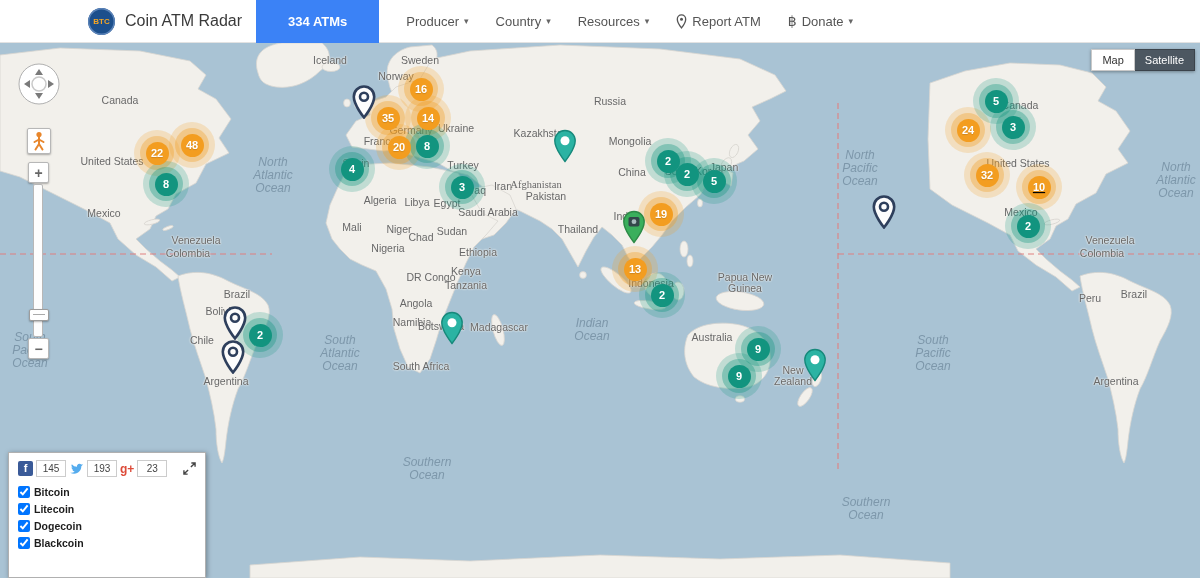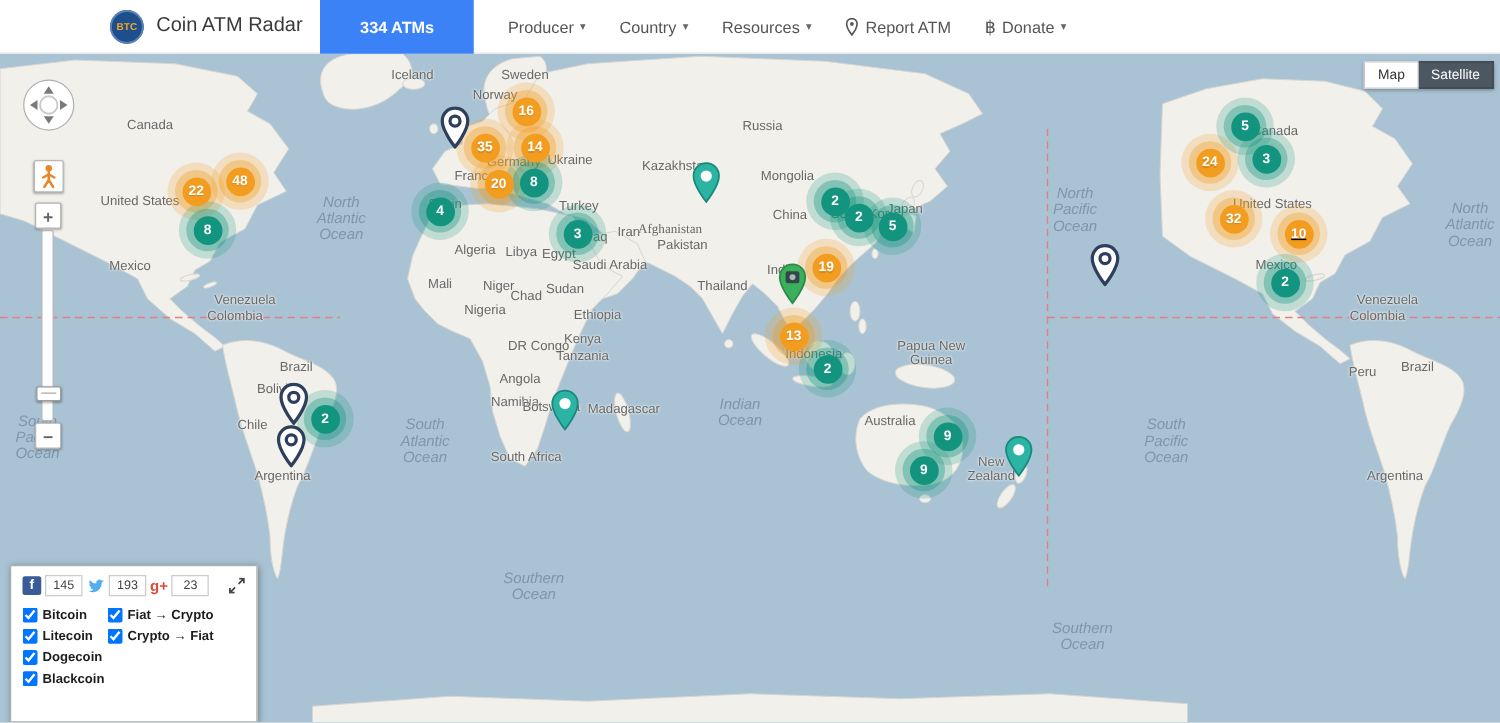--- a/index.html
+++ b/index.html
@@ -469,27 +469,17 @@
             </label>
             <label class="filter-row">
               <input type="checkbox" checked="" style="">
               <span>Dogecoin</span>
             </label>
             <label class="filter-row">
               <input type="checkbox" checked="" style="">
               <span>Blackcoin</span>
             </label>
           </div>
-        <div class="col" id="direction-filters">
-            <label class="filter-row">
-              <input type="checkbox" checked="" style="">
-              <span>Fiat → Crypto</span>
-            </label>
-            <label class="filter-row">
-              <input type="checkbox" checked="" style="">
-              <span>Crypto → Fiat</span>
-            </label>
-          </div>
       </div>
     </div>
 
   </div>
 </div>
 
 </body></html>

